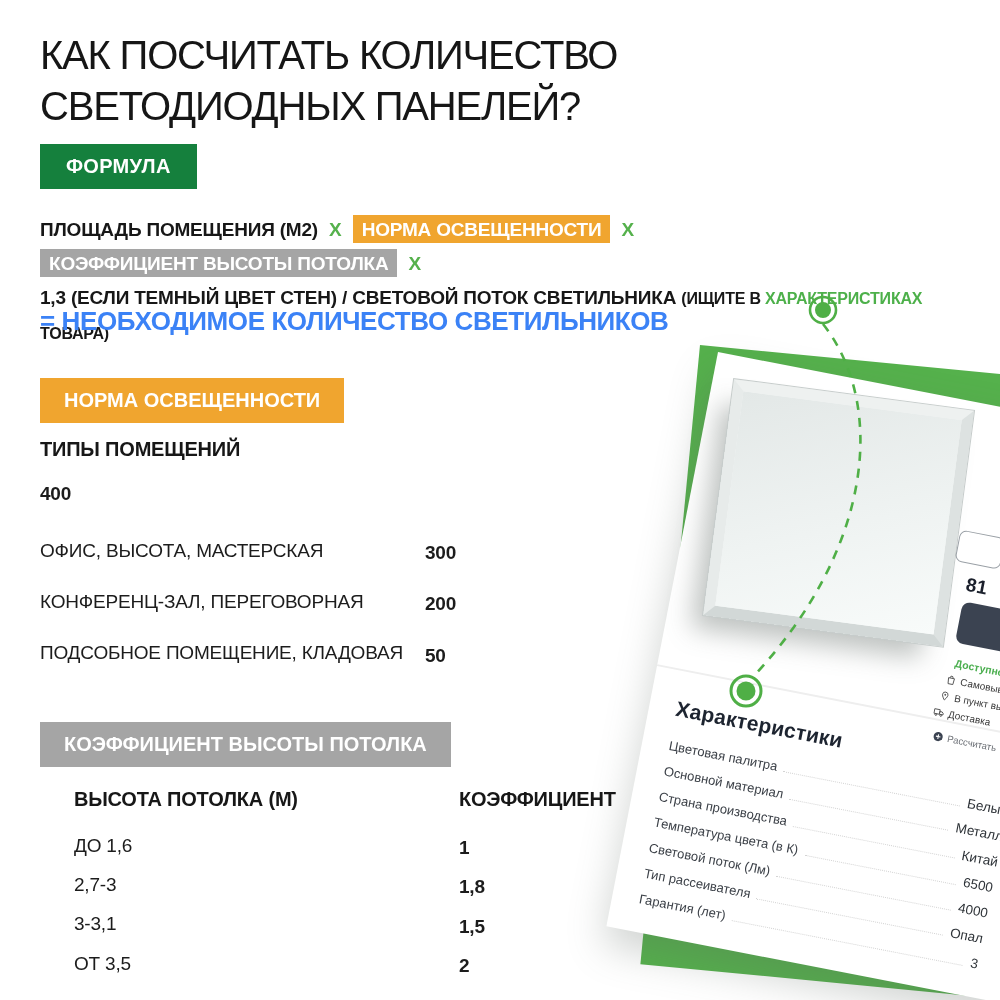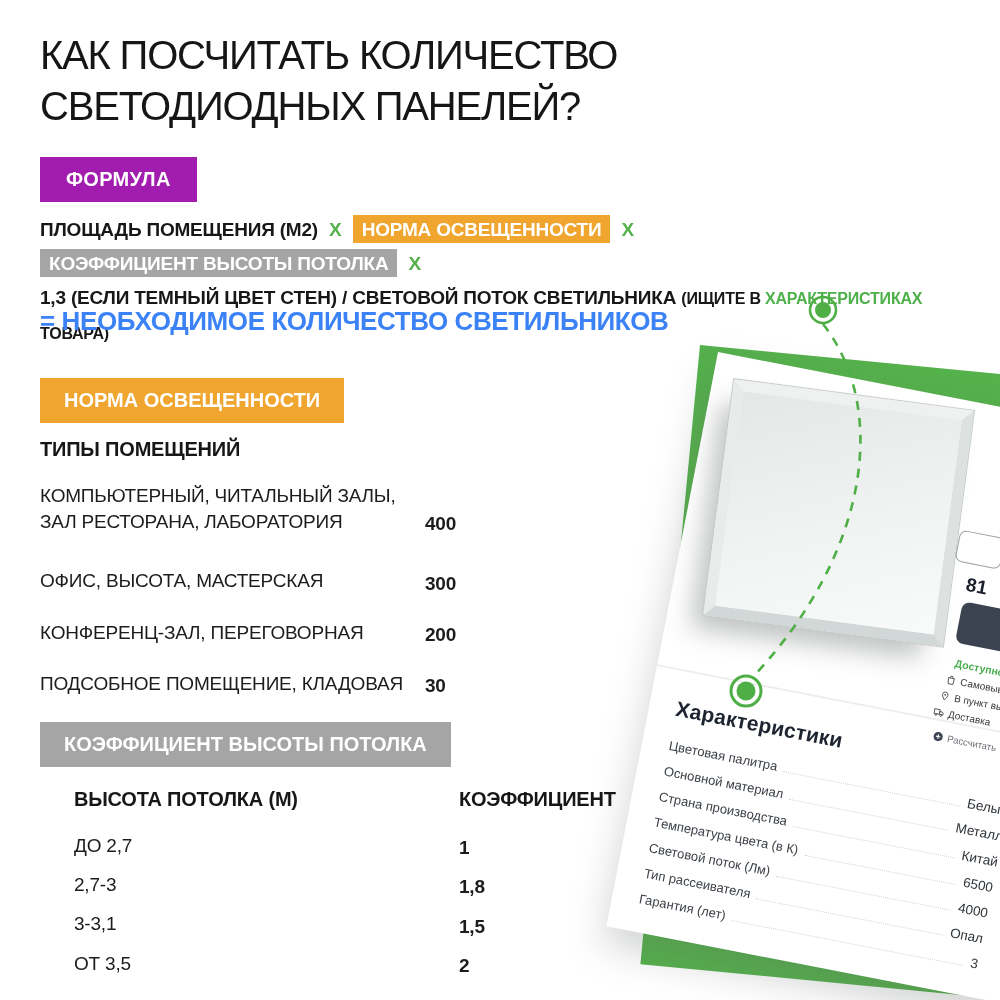--- a/index.html
+++ b/index.html
@@ -6,21 +6,21 @@
   body { background:#fff; }
   .stage {
     position:relative; width:1000px; height:1000px; overflow:hidden;
     background:#ffffff; font-family:"Liberation Sans", sans-serif; color:#171717;
   }
 
   
   .title { position:absolute; left:40px; top:30px; font-size:40px; font-weight:400;
            letter-spacing:-1.2px; line-height:1.28; color:#161616; }
   .badge { display:inline-block; color:#fff; font-weight:700; }
-  .badge-formula { position:absolute; left:40px; top:157px; background:#a21caf;
+  .badge-formula { position:absolute; left:40px; top:144px; background:#15803d;
                    font-size:20px; padding:11px 26px; letter-spacing:.3px; }
   .formula { position:absolute; left:40px; top:213px; width:950px;
              font-size:19px; font-weight:700; line-height:34px; letter-spacing:-.2px; }
   .formula .x-sep { color:#55b14c; margin:0 6px; }
   .chip { color:#fff; padding:4px 9px 3px; white-space:nowrap; }
   .chip-orange { background:#f0a52f; }
   .chip-gray { background:#a5a5a5; }
   .note { font-size:16px; font-weight:700; letter-spacing:-.2px; }
   .note .green-word { color:#4db04a; }
   .formula-result { position:absolute; left:40px; top:306px; font-size:26px;
@@ -194,46 +194,44 @@
   </div>
 
   <div class="formula-result">= НЕОБХОДИМОЕ КОЛИЧЕСТВО СВЕТИЛЬНИКОВ</div>
 
   <div class="badge badge-norm">НОРМА ОСВЕЩЕННОСТИ</div>
   <div class="data-table norm-table">
     <div class="t-head">
       <span>ТИПЫ ПОМЕЩЕНИЙ</span>
     </div>
     <div class="t-row row-multi">
-      <span class="lbl">КОМПЬЮТЕРНЫЙ, ЧИТАЛЬНЫЙ ЗАЛЫ,
-ЗАЛ РЕСТОРАНА, ЛАБОРАТОРИЯ</span>
       <span class="val">400</span>
     </div>
     <div class="t-row">
       <span class="lbl">ОФИС, ВЫСОТА, МАСТЕРСКАЯ</span>
       <span class="val">300</span>
     </div>
     <div class="t-row">
       <span class="lbl">КОНФЕРЕНЦ-ЗАЛ, ПЕРЕГОВОРНАЯ</span>
       <span class="val">200</span>
     </div>
     <div class="t-row">
       <span class="lbl">ПОДСОБНОЕ ПОМЕЩЕНИЕ, КЛАДОВАЯ</span>
-      <span class="val">30</span>
+      <span class="val">50</span>
     </div>
   </div>
 
   <div class="badge badge-coef">КОЭФФИЦИЕНТ ВЫСОТЫ ПОТОЛКА</div>
   <div class="data-table coef-table">
     <div class="t-head">
       <span>ВЫСОТА ПОТОЛКА (М)</span>
       <span>КОЭФФИЦИЕНТ</span>
     </div>
     <div class="t-row">
-      <span class="lbl">ДО 2,7</span>
+      <span class="lbl">ДО 1,6</span>
       <span class="val">1</span>
     </div>
     <div class="t-row">
       <span class="lbl">2,7-3</span>
       <span class="val">1,8</span>
     </div>
     <div class="t-row">
       <span class="lbl">3-3,1</span>
       <span class="val">1,5</span>
     </div>

